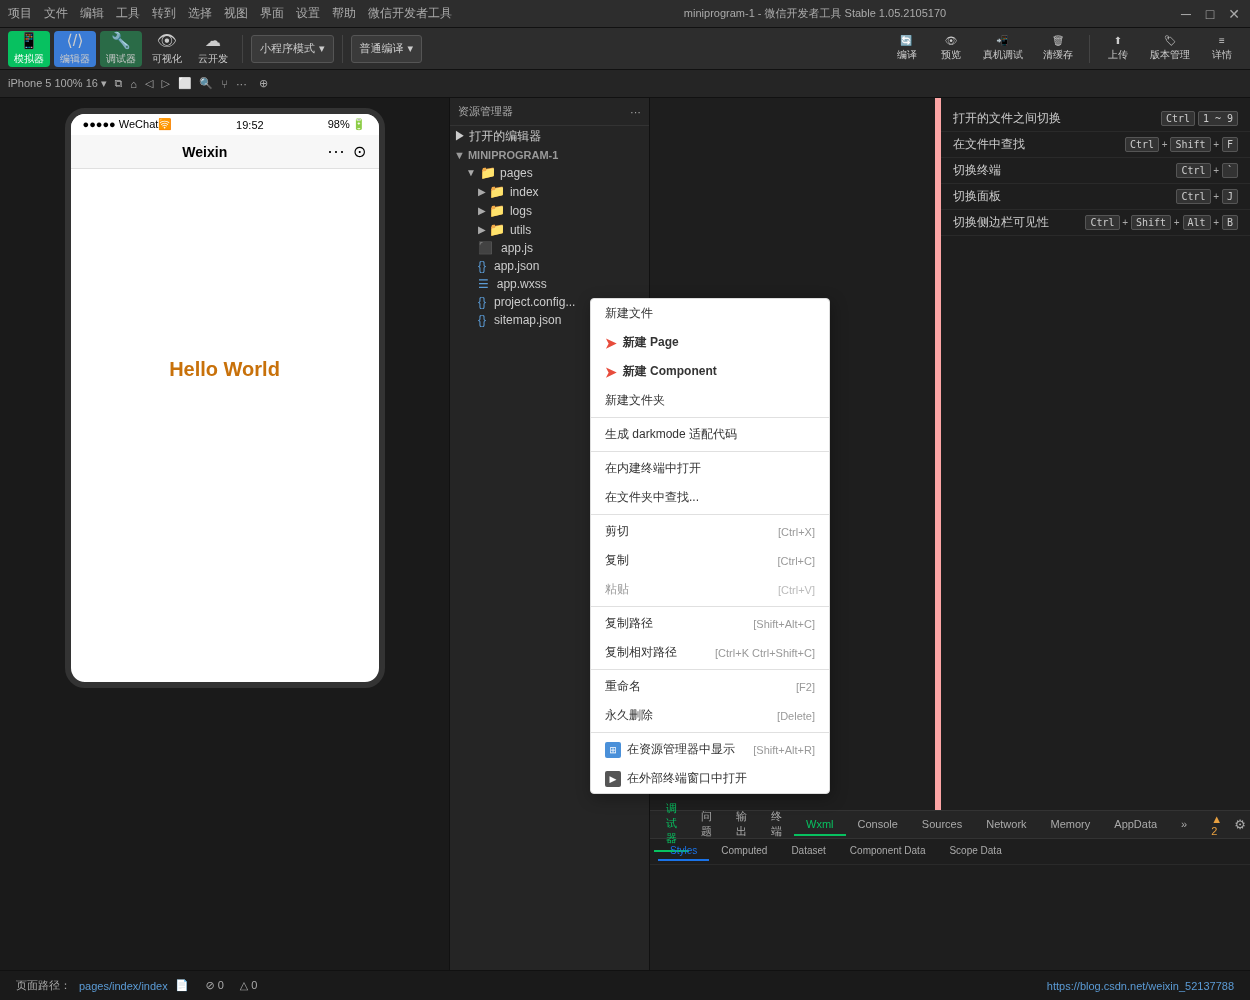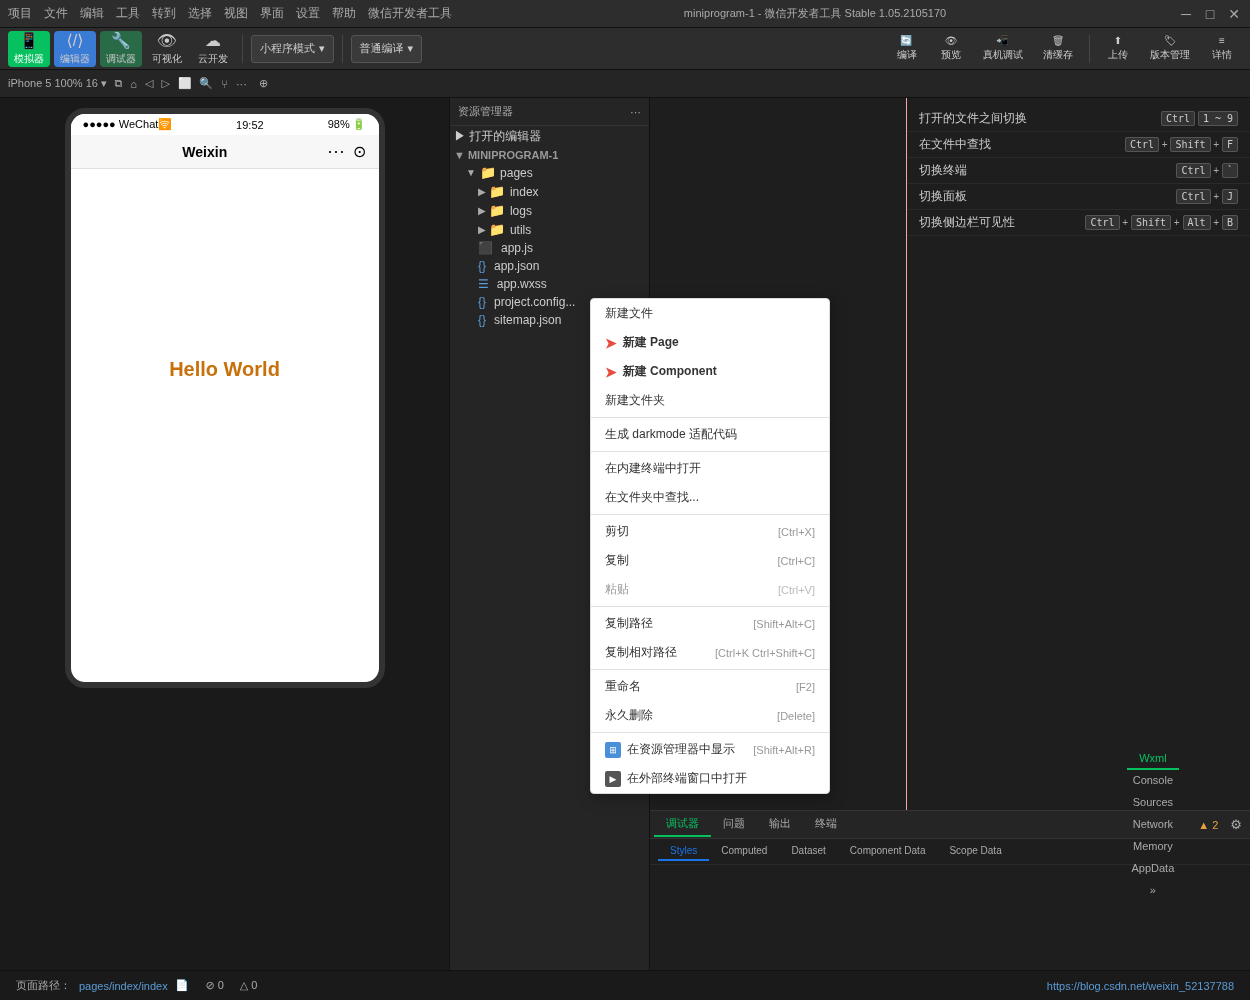--- a/index.html
+++ b/index.html
@@ -363,21 +363,21 @@
       </div>
     </div>
   </div>
 
   <div class="editor-panel">
 
     <div style="padding:12px 16px; color:#555; font-size:11px; flex:1;">
     </div>
   </div>
 
-  <div style="position:absolute;right:0;top:0;width:344px;background:#1e1e1e;border-left:1px solid #fca5a5;height:100%;padding:8px 0;overflow-y:auto;">
+  <div style="position:absolute;right:0;top:0;width:315px;background:#1e1e1e;border-left:6px solid #fca5a5;height:100%;padding:8px 0;overflow-y:auto;">
     <div class="shortcut-row" style="padding:4px 12px;">
       <span class="shortcut-label">打开的文件之间切换</span>
       <span class="shortcut-keys">
         <kbd>Ctrl</kbd> <kbd>1 ~ 9</kbd>
       </span>
     </div>
     <div class="shortcut-row" style="padding:4px 12px;">
       <span class="shortcut-label">在文件中查找</span>
       <span class="shortcut-keys">
         <kbd>Ctrl</kbd> + <kbd>Shift</kbd> + <kbd>F</kbd>
@@ -475,21 +475,21 @@
 </div>
 
 <div class="debug-panel">
   <div class="debug-tabs">
     <div class="debug-tab active">调试器</div>
     <div class="debug-tab">问题</div>
     <div class="debug-tab">输出</div>
     <div class="debug-tab">终端</div>
     <div class="debug-tab-actions">
 
-      <div style="display:flex;align-items:center;gap:0;margin-right:8px;flex-direction:column;">
+      <div style="display:flex;align-items:center;gap:0;margin-right:8px;">
         <div class="debug-tab active" style="border-bottom:2px solid #07c160;color:#07c160;">Wxml</div>
         <div class="debug-tab">Console</div>
         <div class="debug-tab">Sources</div>
         <div class="debug-tab">Network</div>
         <div class="debug-tab">Memory</div>
         <div class="debug-tab">AppData</div>
         <div class="debug-tab">»</div>
       </div>
       <span style="color:#e8a040;font-size:11px;margin-right:4px;">▲ 2</span>
       <span class="debug-tab-icon">⚙</span>

